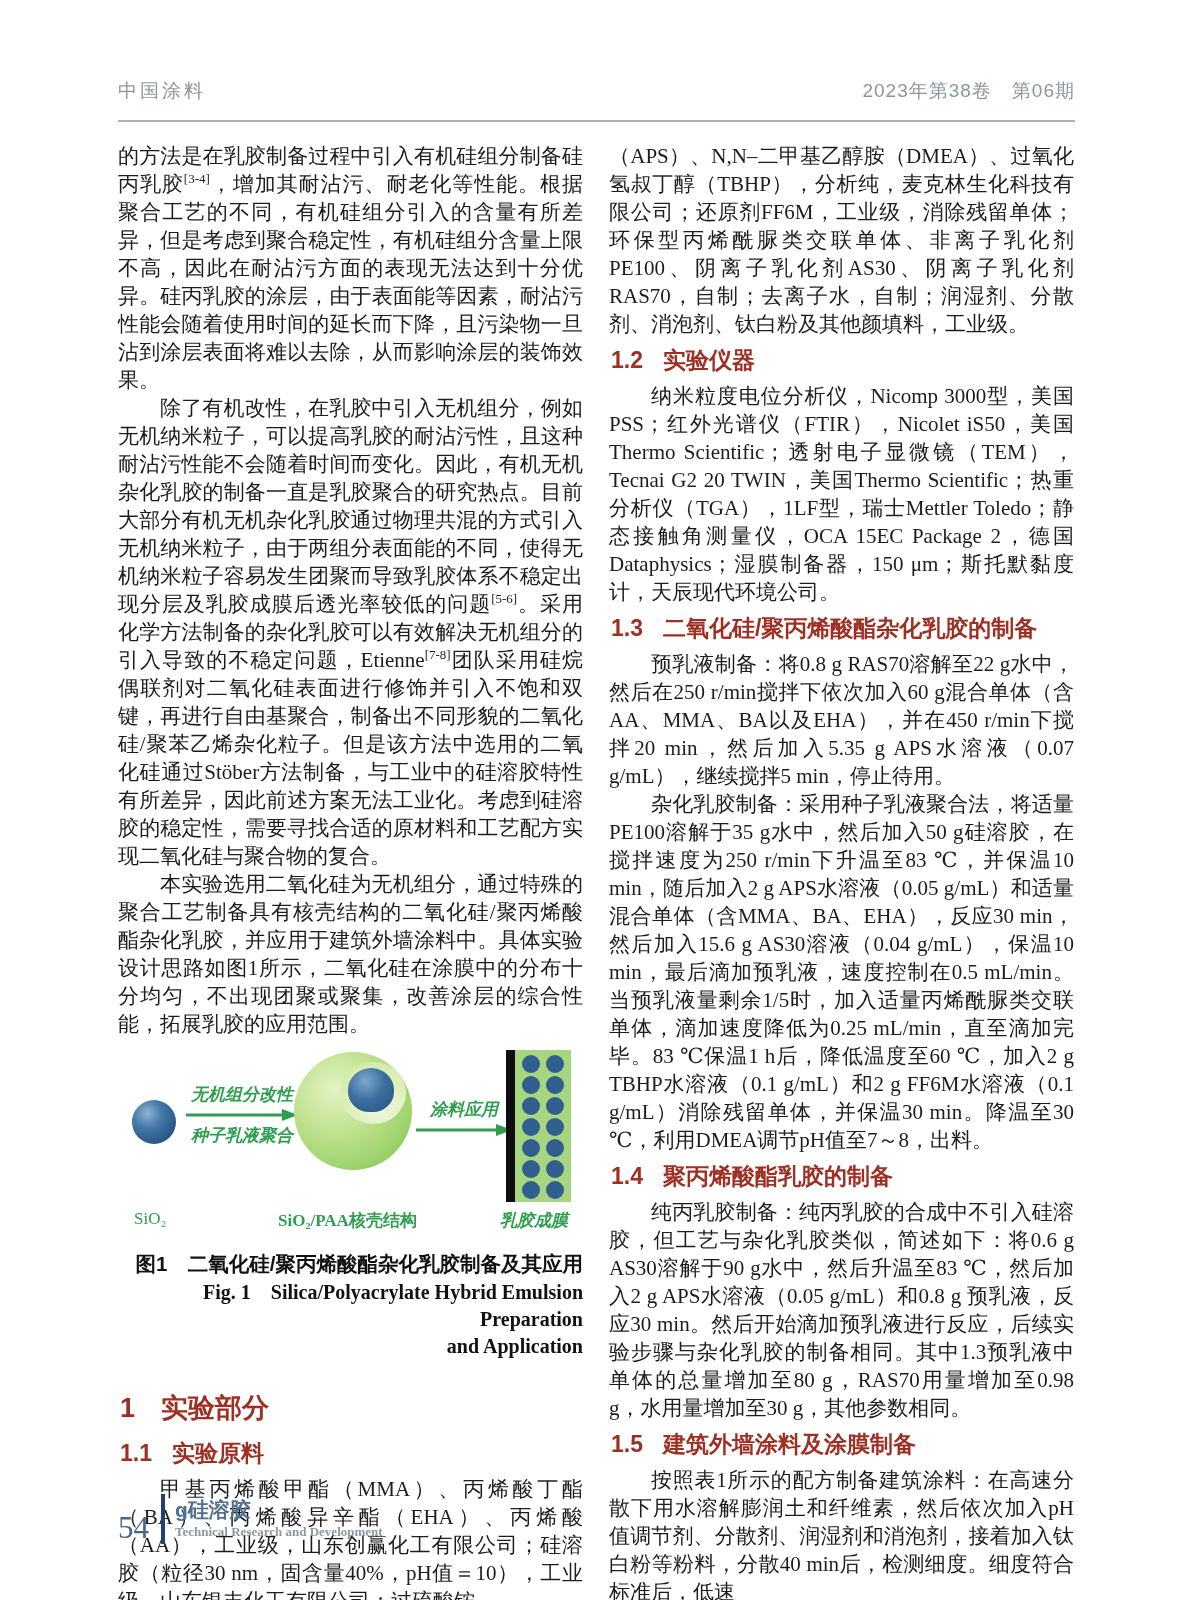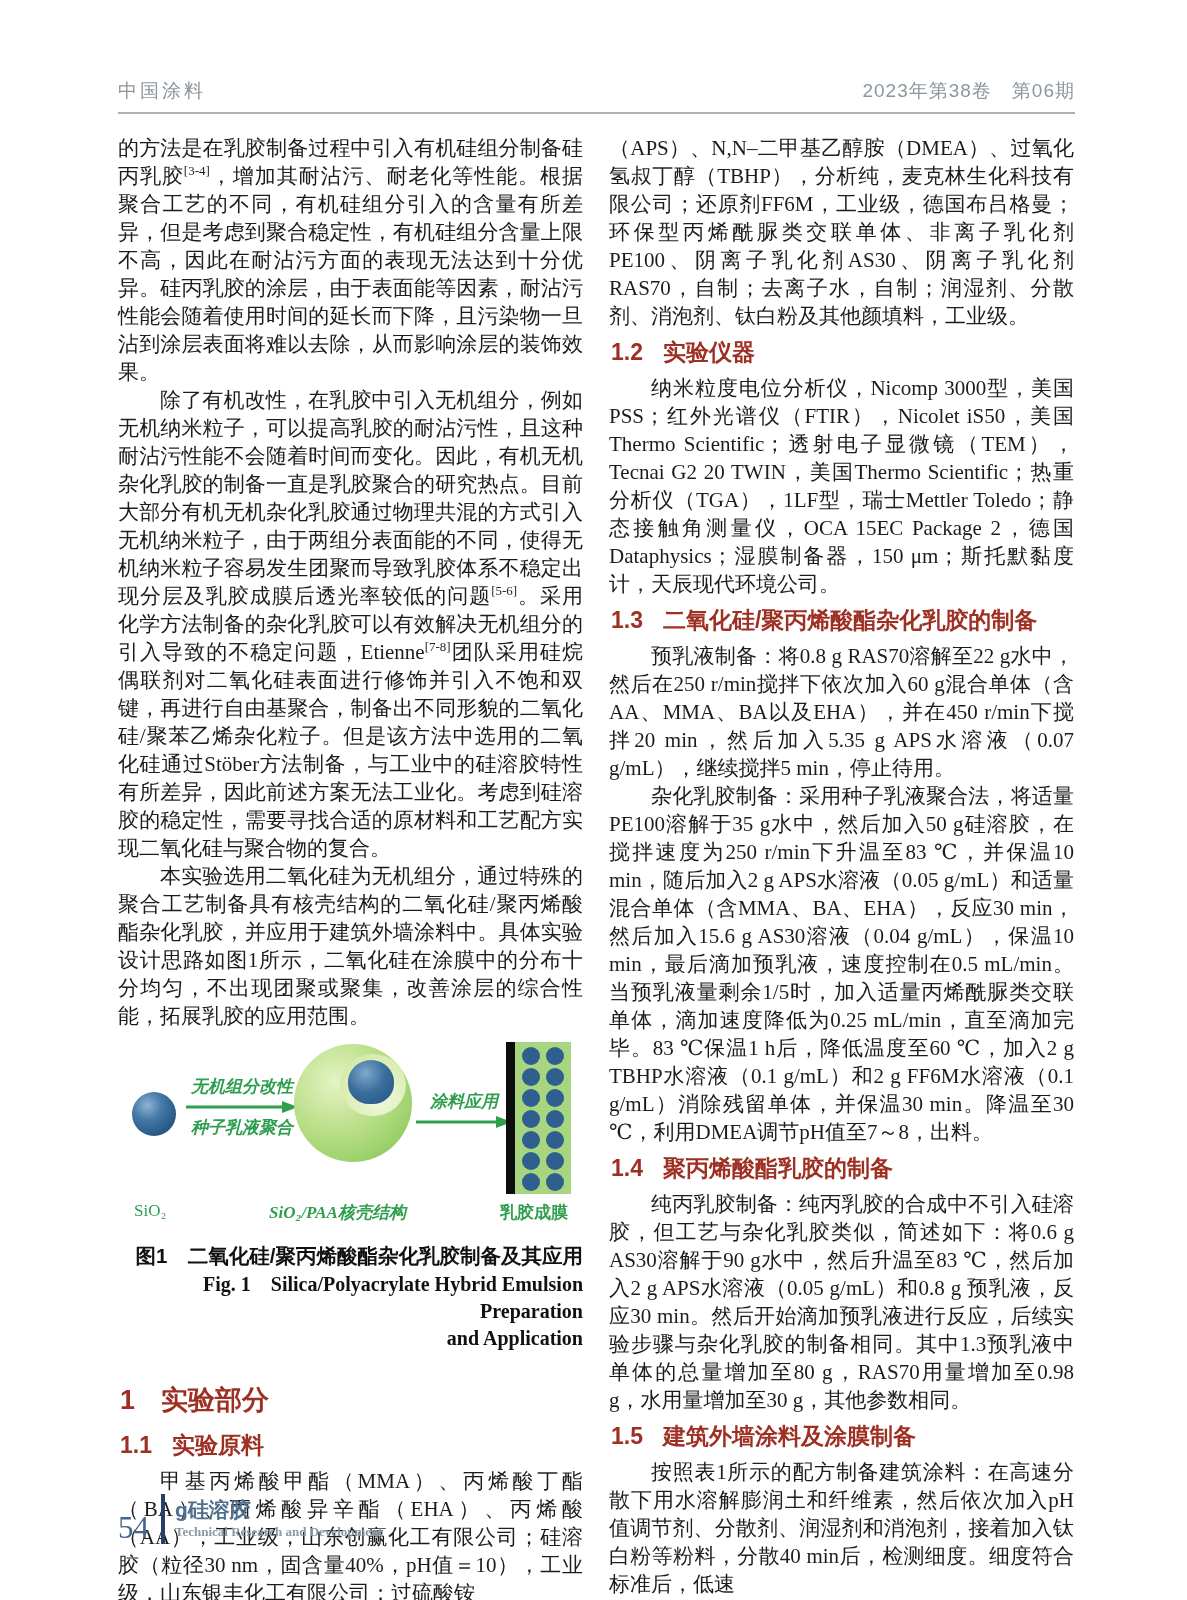--- a/index.html
+++ b/index.html
@@ -9,21 +9,21 @@
     --page-num-blue:#46658c; --text-black:#1c1c1c;
   }
   *{margin:0;padding:0;box-sizing:border-box}
   html,body{background:#ffffff}
   body{width:1187px;height:1600px;position:relative;overflow:hidden;
        font-family:"Liberation Serif","DejaVu Serif",serif;color:var(--text-black)}
   .page{position:absolute;inset:0;padding:78px 112px 0 118px}
 
   
   .page-header{display:flex;justify-content:space-between;align-items:flex-end;
-               padding-bottom:8px;border-bottom:2px solid var(--rule-gray);
+               padding-bottom:16px;border-bottom:2px solid var(--rule-gray);
                color:var(--header-gray);font-size:19px;letter-spacing:3px;
                font-family:"Liberation Sans","DejaVu Sans",sans-serif}
   .issue-info{letter-spacing:1px}
 
   
   .columns{display:flex;gap:26px;margin-top:20px}
   .col{width:465px}
   .body-text{font-size:21px;line-height:28px;text-align:justify;text-justify:inter-character}
   .indent{text-indent:2em}
   .body-text sup{font-size:13px;line-height:0;vertical-align:super}
@@ -56,22 +56,22 @@
       background:radial-gradient(circle at 38% 30%, #7fa8cc 0%, #3d6f9e 45%, var(--sphere-blue) 75%, #1d4268 100%)}
   .film{position:absolute;left:388px;top:0;height:152px;display:flex}
   .film-wall{width:9px;height:152px;background:#0d0d0d}
   .film-body{background:var(--film-green);padding:5px 7px;display:grid;
       grid-template-columns:repeat(2,18px);grid-auto-rows:18px;gap:3px 6px}
   .film-body i{display:block;width:18px;height:18px;border-radius:50%;background:var(--sphere-blue)}
   .fig-labels{position:relative;width:465px;height:24px;margin-top:4px;
       color:var(--figure-green);font-size:17px}
   .fig-label{position:absolute;white-space:nowrap}
   .lab-1{left:16px}
-  .lab-2{left:151px;font-style:italic;font-weight:bold}
-  .lab-3{left:382px;font-weight:bold}
+  .lab-2{left:160px;font-weight:bold}
+  .lab-3{left:382px;font-style:italic;font-weight:bold}
   .fig-caption{margin-top:16px;text-align:right}
   .cap-cn{font-family:"Liberation Sans","DejaVu Sans",sans-serif;font-weight:bold;
       font-size:20.5px;line-height:30px;color:#111}
   .cap-en{font-weight:bold;font-size:20px;line-height:27px;color:#111}
 
   
   .page-footer{position:absolute;left:118px;top:1492px;display:flex;align-items:center}
   .page-number{font-size:31px;color:var(--page-num-blue);margin-right:12px;margin-top:18px}
   .footer-divider{width:4px;height:50px;background:var(--footer-navy);margin-right:10px}
   .footer-text .footer-cn{font-family:"Liberation Sans","DejaVu Sans",sans-serif;
@@ -159,21 +159,21 @@
       </figure>
 
       <h2 class="sec-h1"><span class="sec-num">1</span><span class="sec-title">实验部分</span></h2>
 
       <h3 class="sec-h2"><span class="sec-num">1.1</span><span class="sec-title">实验原料</span></h3>
 
       <p class="body-text indent">甲基丙烯酸甲酯（MMA）、丙烯酸丁酯（BA）、丙烯酸异辛酯（EHA）、丙烯酸（AA），工业级，山东创赢化工有限公司；硅溶胶（粒径30 nm，固含量40%，pH值＝10），工业级，山东银丰化工有限公司；过硫酸铵</p>
     </div>
 
     <div class="col">
-      <p class="body-text">（APS）、N,N–二甲基乙醇胺（DMEA）、过氧化氢叔丁醇（TBHP），分析纯，麦克林生化科技有限公司；还原剂FF6M，工业级，德国布吕格曼；环保型丙烯酰脲类交联单体、非离子乳化剂PE100、阴离子乳化剂AS30、阴离子乳化剂RAS70，自制；去离子水，自制；润湿剂、分散剂、消泡剂、钛白粉及其他颜填料，工业级。</p>
+      <p class="body-text">（APS）、N,N–二甲基乙醇胺（DMEA）、过氧化氢叔丁醇（TBHP），分析纯，麦克林生化科技有限公司；还原剂FF6M，工业级，消除残留单体；环保型丙烯酰脲类交联单体、非离子乳化剂PE100、阴离子乳化剂AS30、阴离子乳化剂RAS70，自制；去离子水，自制；润湿剂、分散剂、消泡剂、钛白粉及其他颜填料，工业级。</p>
 
       <h3 class="sec-h2"><span class="sec-num">1.2</span><span class="sec-title">实验仪器</span></h3>
       <p class="body-text indent">纳米粒度电位分析仪，Nicomp 3000型，美国PSS；红外光谱仪（FTIR），Nicolet iS50，美国Thermo Scientific；透射电子显微镜（TEM），Tecnai G2 20 TWIN，美国Thermo Scientific；热重分析仪（TGA），1LF型，瑞士Mettler Toledo；静态接触角测量仪，OCA 15EC Package 2，德国Dataphysics；湿膜制备器，150 μm；斯托默黏度计，天辰现代环境公司。</p>
 
       <h3 class="sec-h2"><span class="sec-num">1.3</span><span class="sec-title">二氧化硅/聚丙烯酸酯杂化乳胶的制备</span></h3>
       <p class="body-text indent">预乳液制备：将0.8 g RAS70溶解至22 g水中，然后在250 r/min搅拌下依次加入60 g混合单体（含AA、MMA、BA以及EHA），并在450 r/min下搅拌20 min，然后加入5.35 g APS水溶液（0.07 g/mL），继续搅拌5 min，停止待用。</p>
       <p class="body-text indent">杂化乳胶制备：采用种子乳液聚合法，将适量PE100溶解于35 g水中，然后加入50 g硅溶胶，在搅拌速度为250 r/min下升温至83 ℃，并保温10 min，随后加入2 g APS水溶液（0.05 g/mL）和适量混合单体（含MMA、BA、EHA），反应30 min，然后加入15.6 g AS30溶液（0.04 g/mL），保温10 min，最后滴加预乳液，速度控制在0.5 mL/min。当预乳液量剩余1/5时，加入适量丙烯酰脲类交联单体，滴加速度降低为0.25 mL/min，直至滴加完毕。83 ℃保温1 h后，降低温度至60 ℃，加入2 g TBHP水溶液（0.1 g/mL）和2 g FF6M水溶液（0.1 g/mL）消除残留单体，并保温30 min。降温至30 ℃，利用DMEA调节pH值至7～8，出料。</p>
 
       <h3 class="sec-h2"><span class="sec-num">1.4</span><span class="sec-title">聚丙烯酸酯乳胶的制备</span></h3>
       <p class="body-text indent">纯丙乳胶制备：纯丙乳胶的合成中不引入硅溶胶，但工艺与杂化乳胶类似，简述如下：将0.6 g AS30溶解于90 g水中，然后升温至83 ℃，然后加入2 g APS水溶液（0.05 g/mL）和0.8 g 预乳液，反应30 min。然后开始滴加预乳液进行反应，后续实验步骤与杂化乳胶的制备相同。其中1.3预乳液中单体的总量增加至80 g，RAS70用量增加至0.98 g，水用量增加至30 g，其他参数相同。</p>

